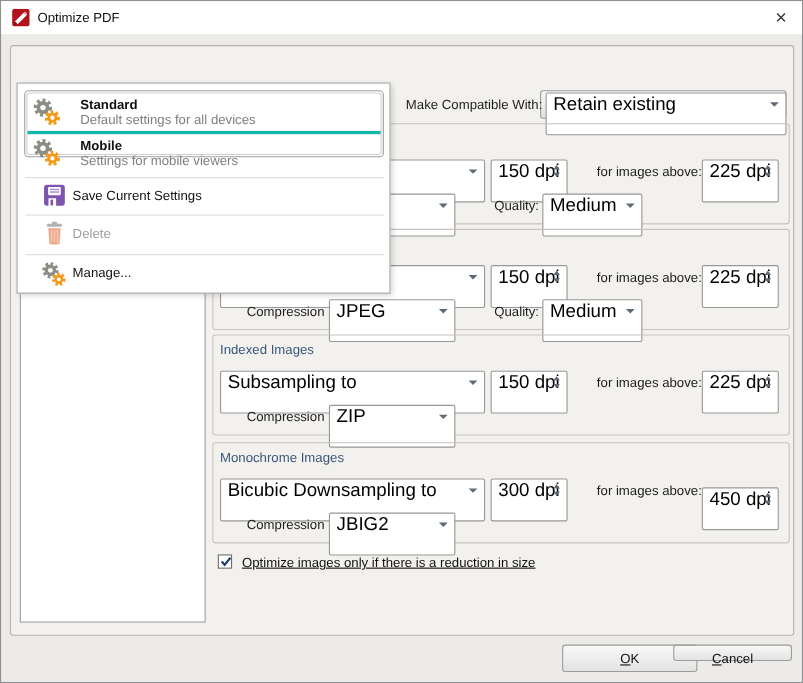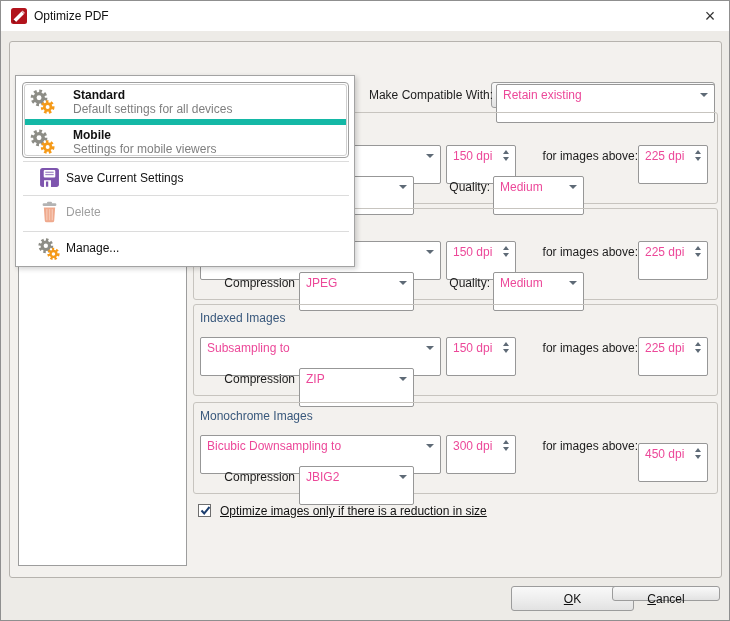--- a/index.html
+++ b/index.html
@@ -21,44 +21,44 @@
   
   .btn{position:absolute;box-sizing:border-box;background:linear-gradient(#f9f9f9,#ececec 60%,#e2e2e2);border:1px solid #9c9c9c;border-radius:3px;font-size:12px;color:#111;text-align:center;font-family:inherit;}
   #auditBtn{left:490px;top:49px;width:224px;height:26px;line-height:24px;margin-top:32px;}
   #okBtn{left:510px;top:585px;width:123px;height:25px;line-height:23px;}
   #cancelBtn{left:611px;top:585px;width:108px;height:15px;line-height:23px;}
   .key{text-decoration:underline;}
   
   .lbl{position:absolute;font-size:12px;color:#1c1c1c;height:22px;line-height:22px;box-sizing:border-box;}
   .r{text-align:right;}
   
-  .dd,.spin{position:absolute;height:39px;box-sizing:border-box;background:#fff;border:1px solid #979797;border-radius:2px;font-size:12px;color:#ec4899;line-height:20px;padding-left:6px;}
+  .dd,.spin{position:absolute;height:39px;box-sizing:border-box;background:#fff;border:1px solid #979797;border-radius:2px;font-size:17px;color:#000000;line-height:20px;padding-left:6px;}
   .dd .arr{position:absolute;right:6px;top:8px;width:0;height:0;border-left:4px solid transparent;border-right:4px solid transparent;border-top:4.5px solid #5e6a76;}
   .spin .arrows{position:absolute;right:6px;top:4px;display:flex;flex-direction:column;align-items:center;}
   .spin .up{width:0;height:0;border-left:3.5px solid transparent;border-right:3.5px solid transparent;border-bottom:4px solid #5e6a76;}
   .spin .dn{width:0;height:0;border-left:3.5px solid transparent;border-right:3.5px solid transparent;border-top:4px solid #5e6a76;margin-top:3px;}
   
   #compatLbl{left:355px;top:83px;width:137px;}
   #compatDD{left:495px;top:83px;width:219px;}
   
   .listbox{position:absolute;left:17px;top:76px;width:169px;height:489px;background:#fff;border:1px solid #9d9d9d;box-sizing:border-box;z-index:1;}
   
   .section{position:absolute;left:192px;width:525px;height:92px;border:1px solid #c7c4bf;border-radius:3px;box-sizing:border-box;}
   .section .hdr{position:absolute;left:6px;top:5px;font-size:12px;color:#39587c;height:16px;line-height:16px;}
   
   .checkrow{position:absolute;left:197px;top:501px;height:18px;}
   .checkbox{position:absolute;left:0;top:2px;width:13px;height:13px;background:#fff;border:1px solid #6e6e6e;box-sizing:border-box;}
   .checkbox svg{position:absolute;left:0px;top:-1px;}
   .checklbl{position:absolute;left:22px;top:0;width:400px;font-size:12px;color:#111;height:18px;line-height:18px;white-space:nowrap;text-decoration:underline;}
   
   .menu{position:absolute;left:14px;top:74px;width:340px;height:192px;background:#fff;border:1px solid #a3a3a3;box-sizing:border-box;box-shadow:2px 2px 5px rgba(0,0,0,.18);z-index:20;}
-  .preset-group{position:absolute;left:6px;top:6px;width:327px;height:76px;border:1px solid #9f9f9f;border-radius:4px;box-sizing:border-box;padding:1px;}
+  .preset-group{position:absolute;left:6px;top:6px;width:327px;height:61px;border:1px solid #9f9f9f;border-radius:4px;box-sizing:border-box;padding:1px;}
   .preset-inner{width:100%;height:100%;border:1px solid #d0d0d0;border-radius:3px;box-sizing:border-box;}
   .preset{position:relative;height:33px;padding-top:1px;}
-  .preset + .preset{border-top:6px solid #14b8a6;}
+  .preset + .preset{border-top:3px solid #14b8a6;}
   .preset .ico{position:absolute;left:3px;top:3px;}
   .preset .ttl{position:absolute;left:48px;top:3px;font-size:12px;font-weight:bold;color:#111;}
   .preset .desc{position:absolute;left:48px;top:17px;font-size:12px;color:#7f7f7f;}
   .menu .sep{position:absolute;left:7px;width:326px;border-top:1px solid #dcdcdc;}
   .mitem{position:absolute;left:0;width:340px;height:33px;}
   .mitem .ico{position:absolute;left:23px;top:5px;}
   .mitem .mlbl{position:absolute;left:50px;top:0;height:33px;line-height:33px;font-size:12px;color:#111;}
   .mitem.disabled .mlbl{color:#9f9f9f;}
 </style>
 </head>

